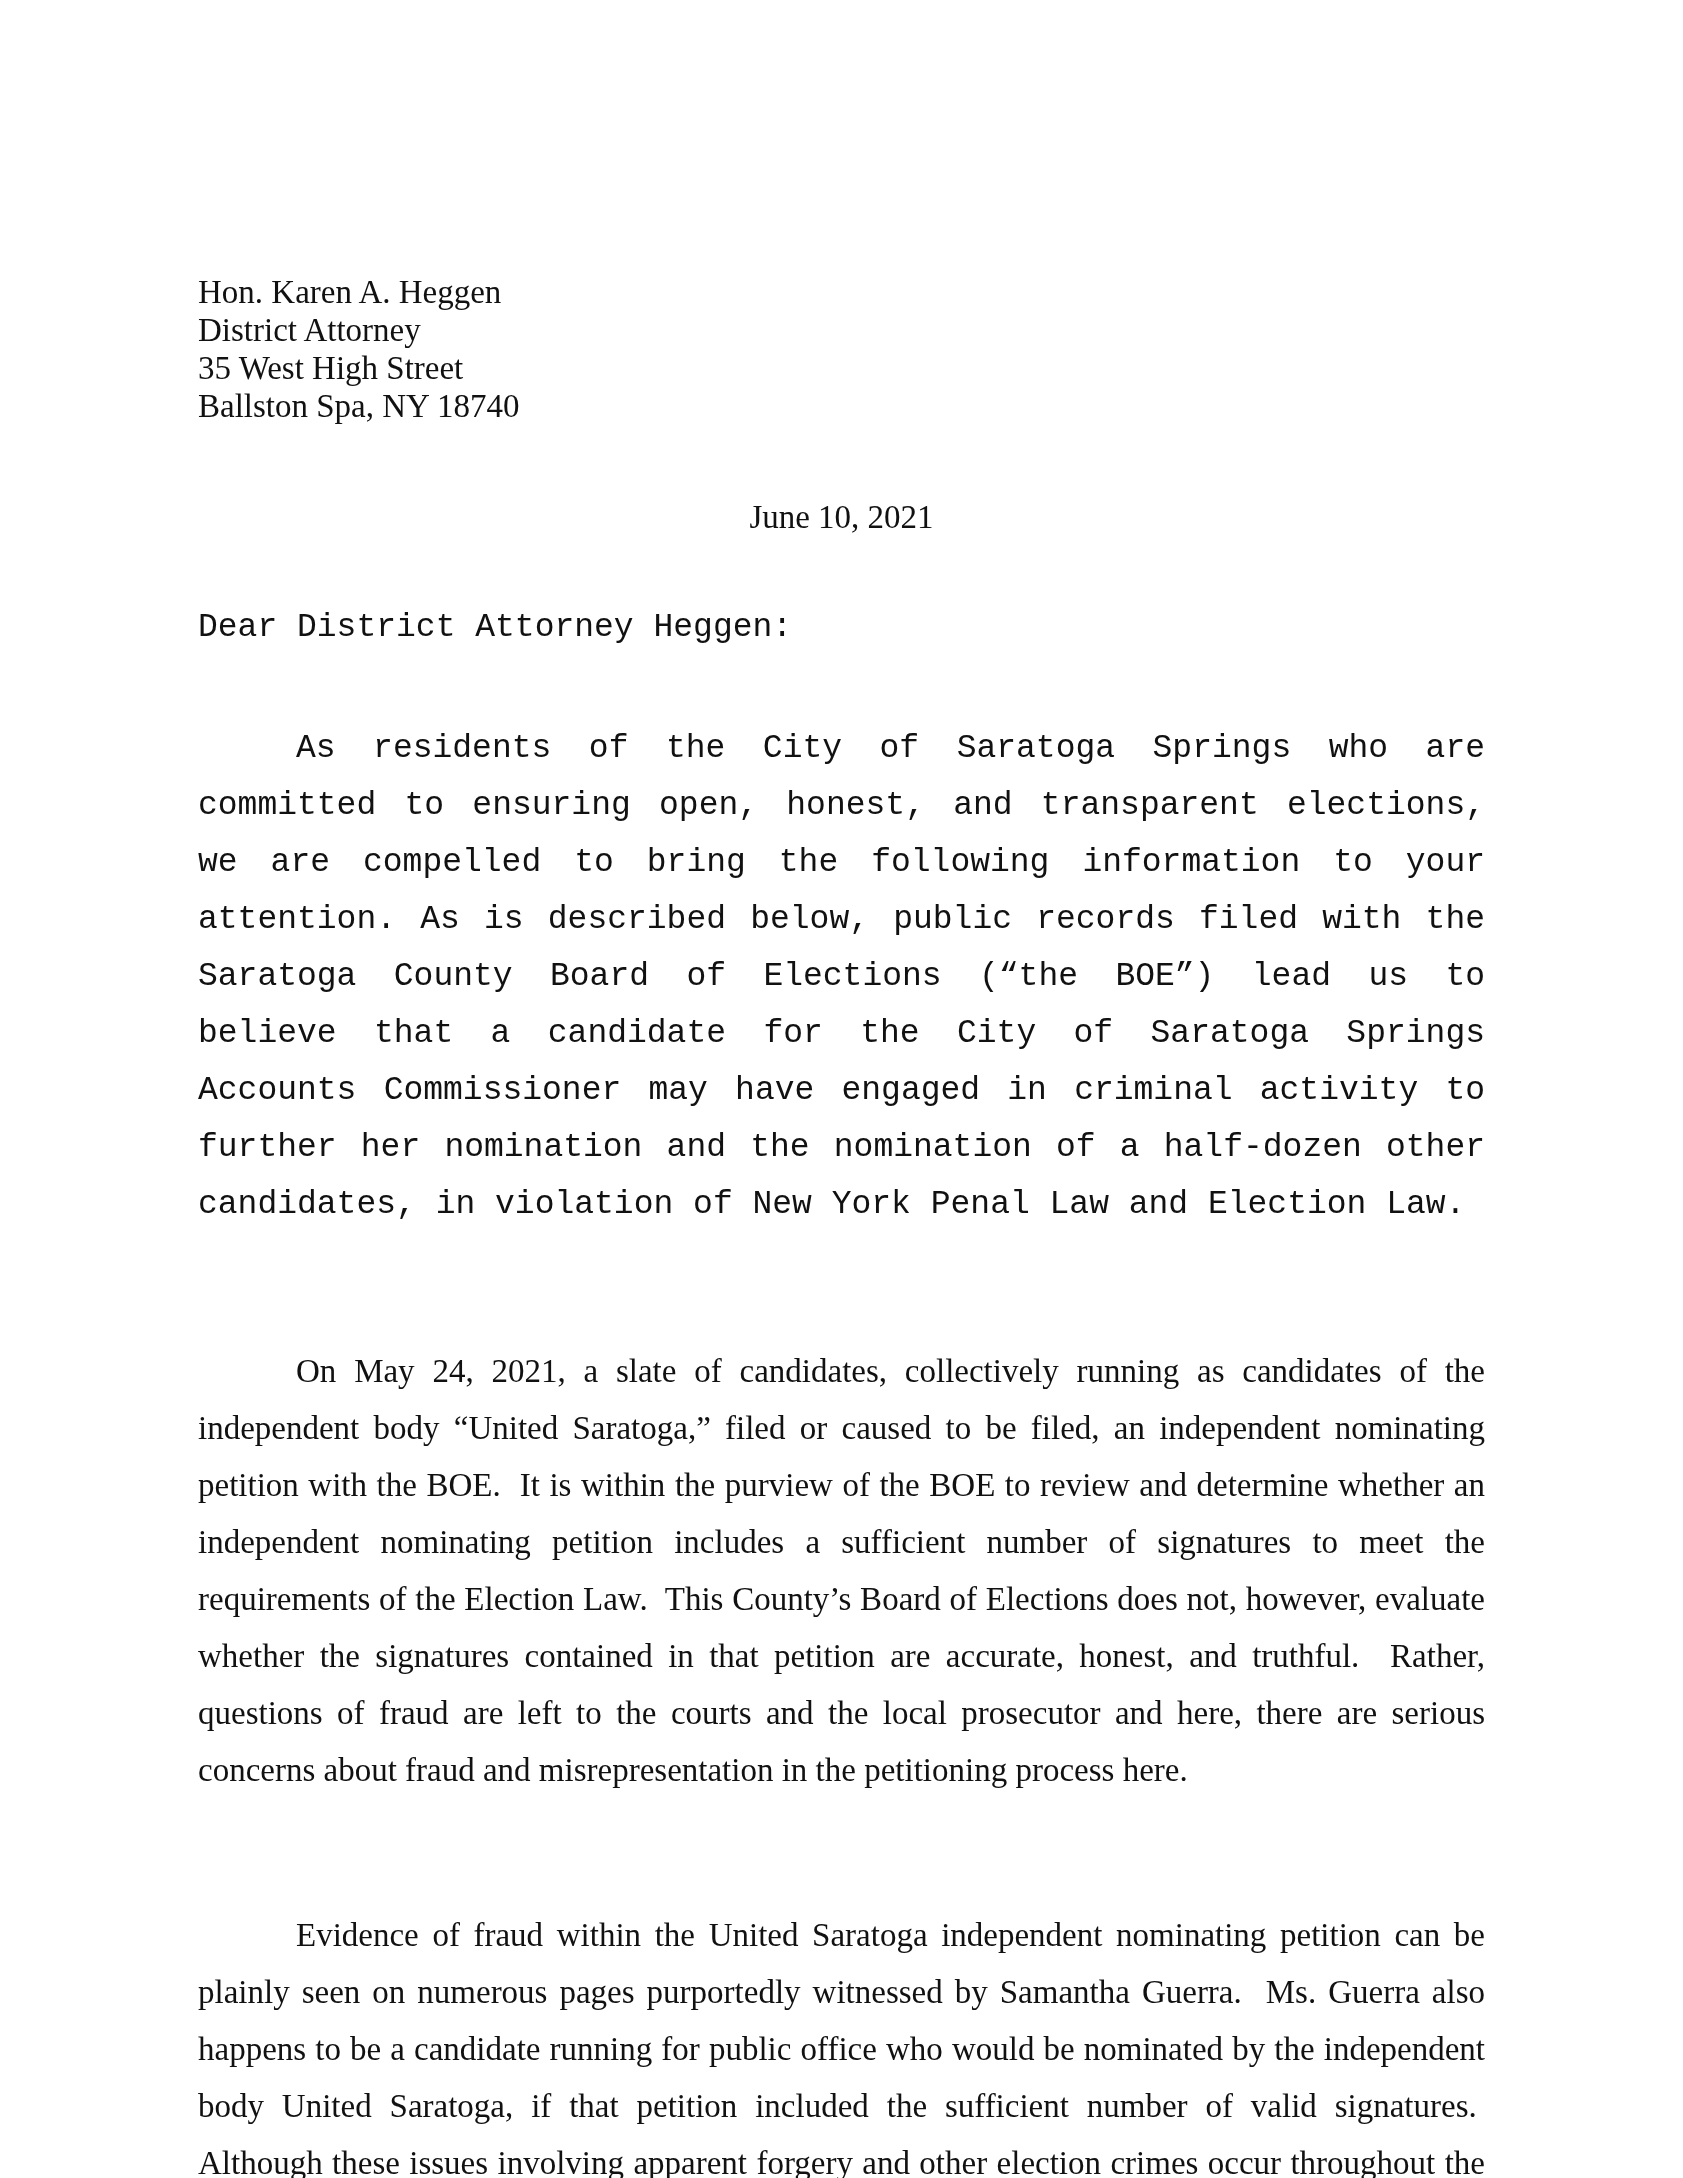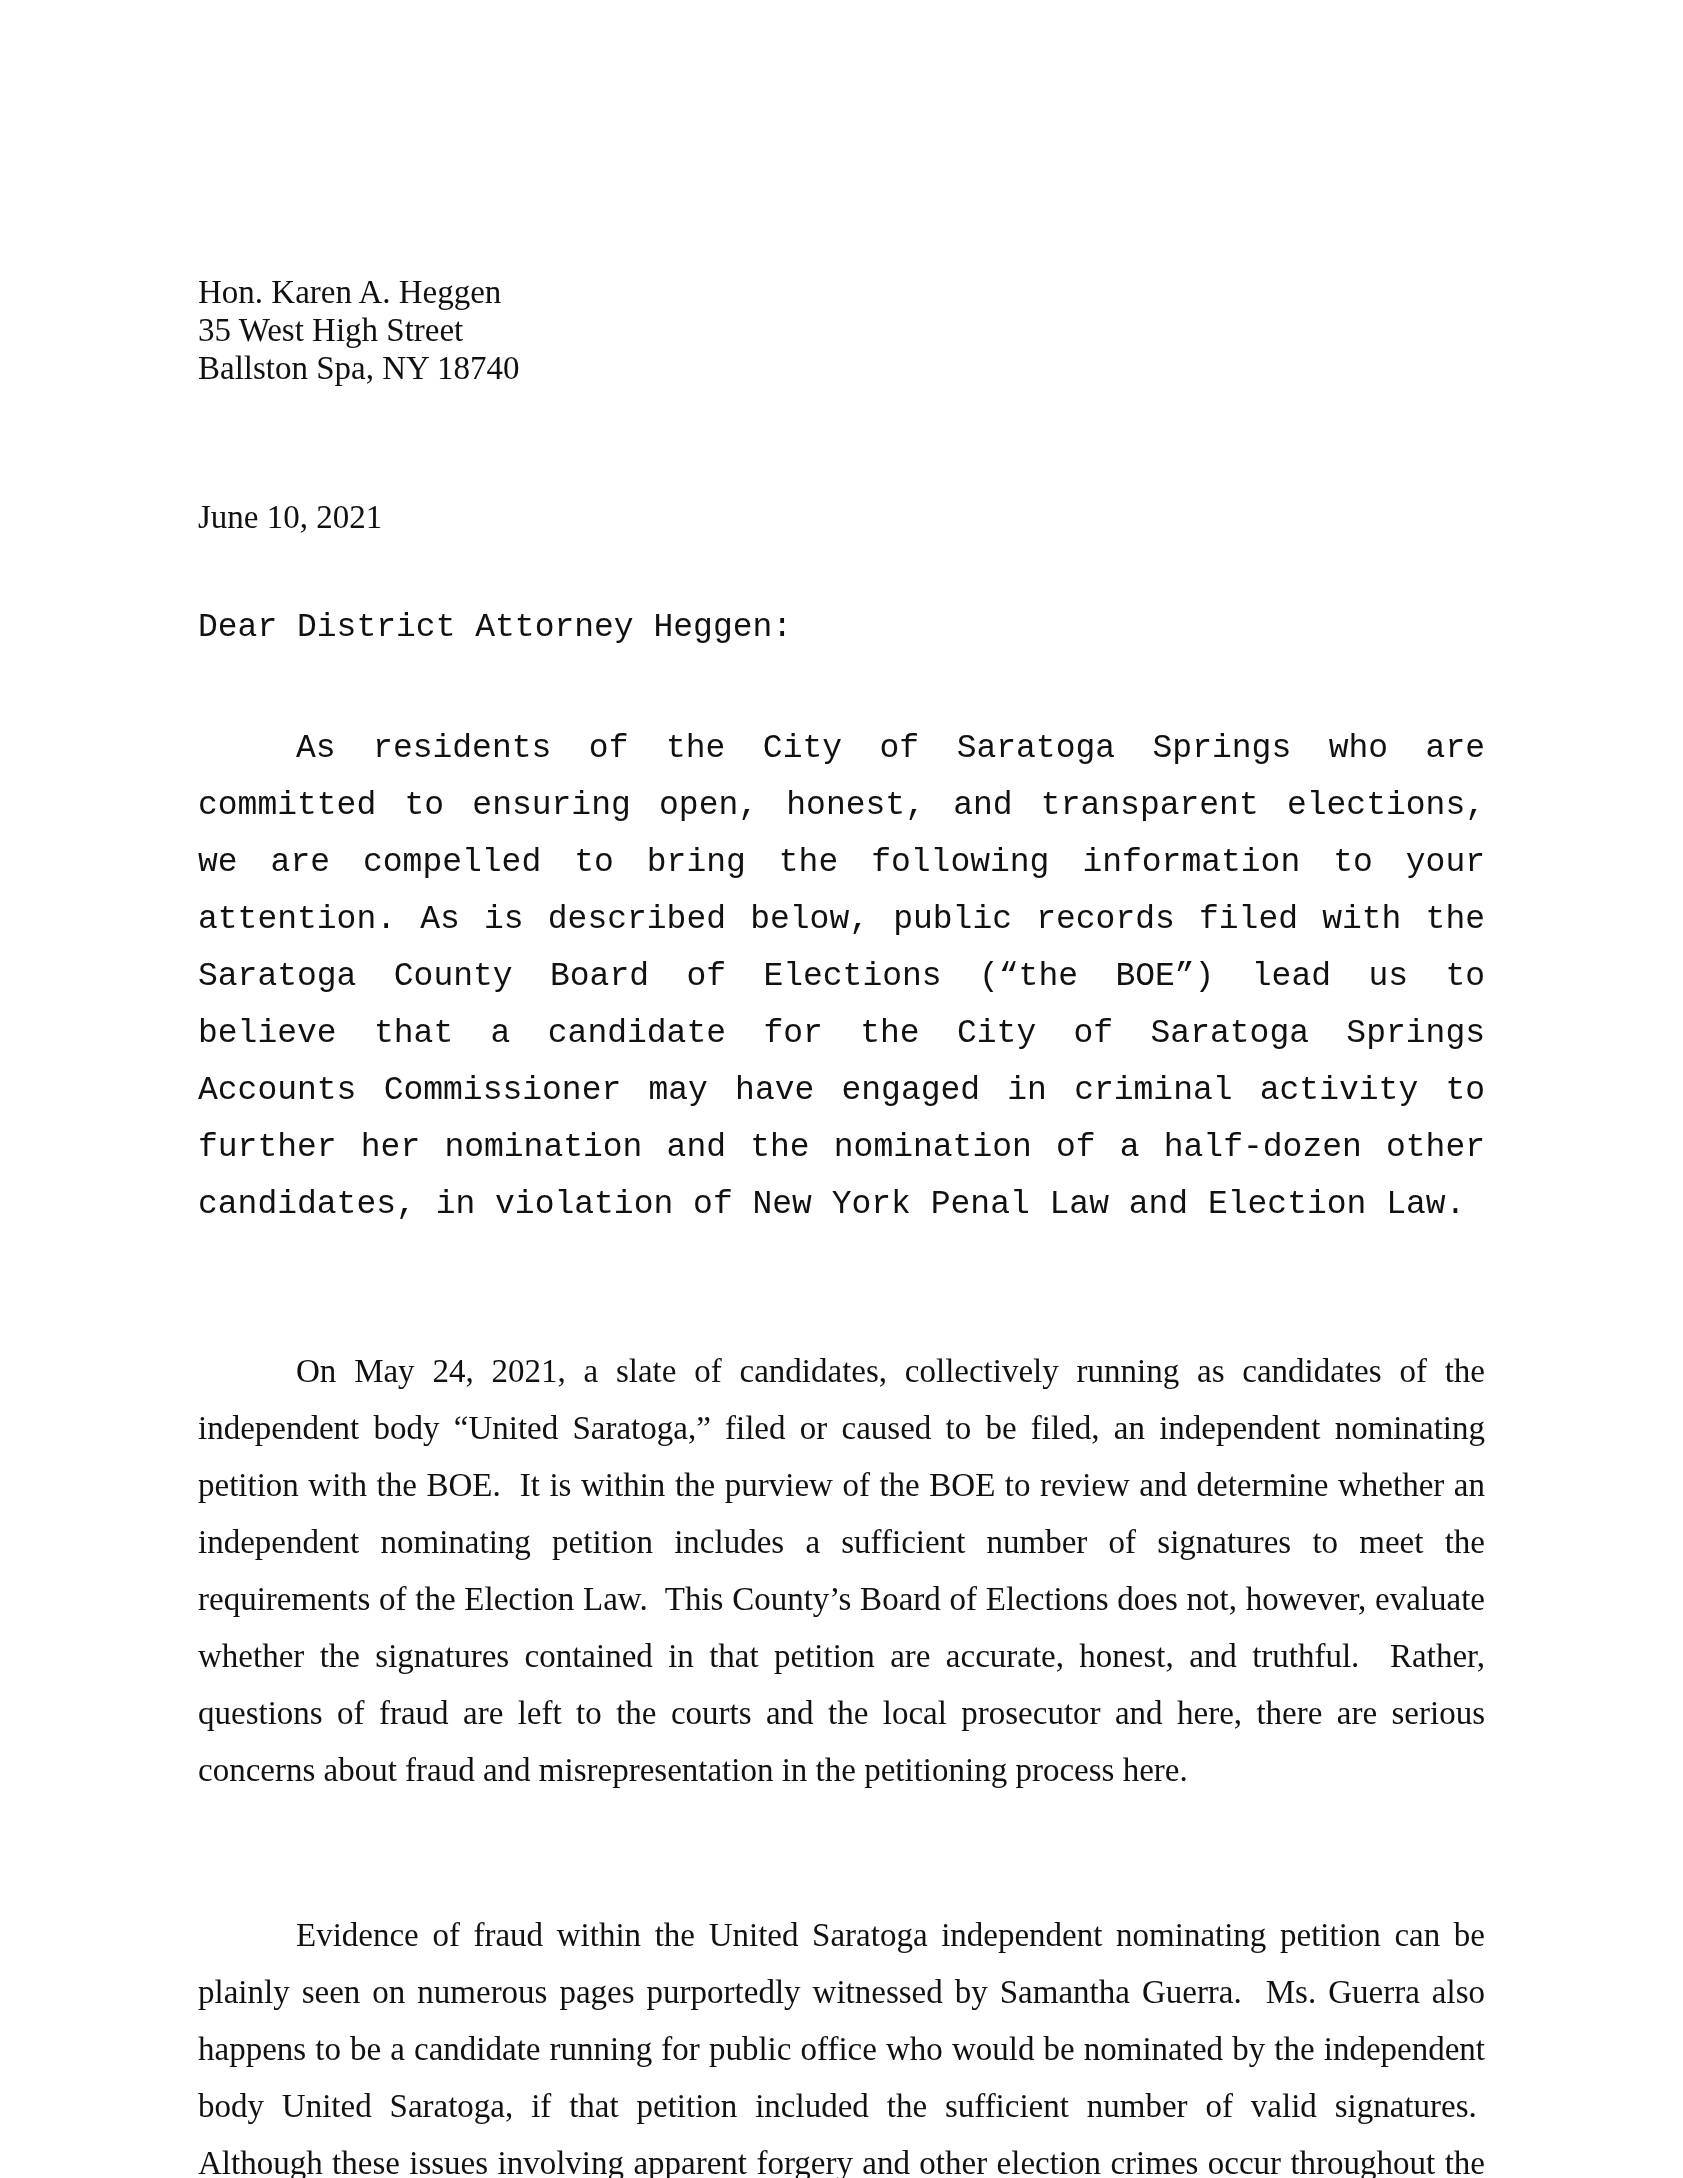--- a/index.html
+++ b/index.html
@@ -35,21 +35,21 @@
     }
     .address-line {
       display: block;
       white-space: nowrap;
     }
     .date {
       position: absolute;
       left: 0;
       top: 224px;
       width: 1287px;
-      text-align: left;
+      text-align: center;
       line-height: 40px;
       white-space: nowrap;
     }
     .salutation {
       position: absolute;
       left: 0;
       top: 335px;
       line-height: 40px;
       white-space: nowrap;
       font-family: Liberation Mono, monospace;
@@ -68,20 +68,21 @@
     .p3 { top: 1634px; }
   </style>
 </head>
 <body>
 
 <div class="page">
   <div class="content">
 
     <div class="address-block">
       <span class="address-line">Hon. Karen A. Heggen</span>
+      <span class="address-line">District Attorney</span>
       <span class="address-line">35 West High Street</span>
       <span class="address-line">Ballston Spa, NY 18740</span>
     </div>
 
     <div class="date">June 10, 2021</div>
 
     <div class="salutation">Dear District Attorney Heggen:</div>
 
     <p class="paragraph p1">As residents of the City of Saratoga Springs who are committed to ensuring open, honest, and transparent elections, we are compelled to bring the following information to your attention. As is described below, public records filed with the Saratoga County Board of Elections (“the BOE”) lead us to believe that a candidate for the City of Saratoga Springs Accounts Commissioner may have engaged in criminal activity to further her nomination and the nomination of a half-dozen other candidates, in violation of New York Penal Law and Election Law.</p>
     <p class="paragraph p2">On May 24, 2021, a slate of candidates, collectively running as candidates of the independent body “United Saratoga,” filed or caused to be filed, an independent nominating petition with the BOE.&nbsp; It is within the purview of the BOE to review and determine whether an independent nominating petition includes a sufficient number of signatures to meet the requirements of the Election Law.&nbsp; This County’s Board of Elections does not, however, evaluate whether the signatures contained in that petition are accurate, honest, and truthful.&nbsp; Rather, questions of fraud are left to the courts and the local prosecutor and here, there are serious concerns about fraud and misrepresentation in the petitioning process here.</p>

